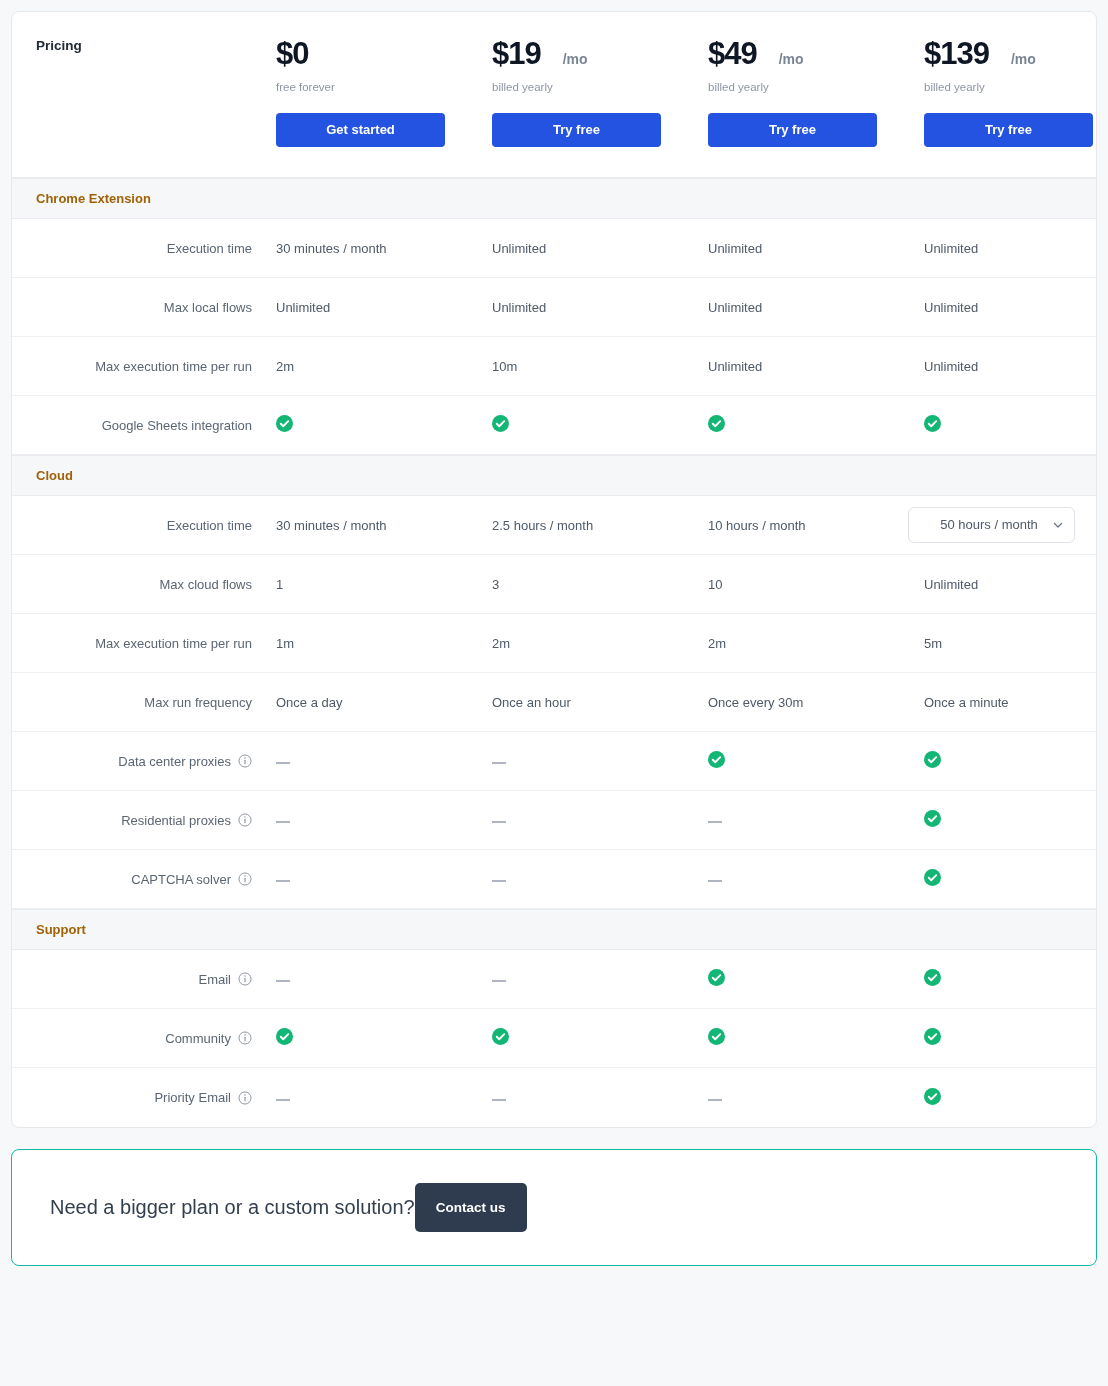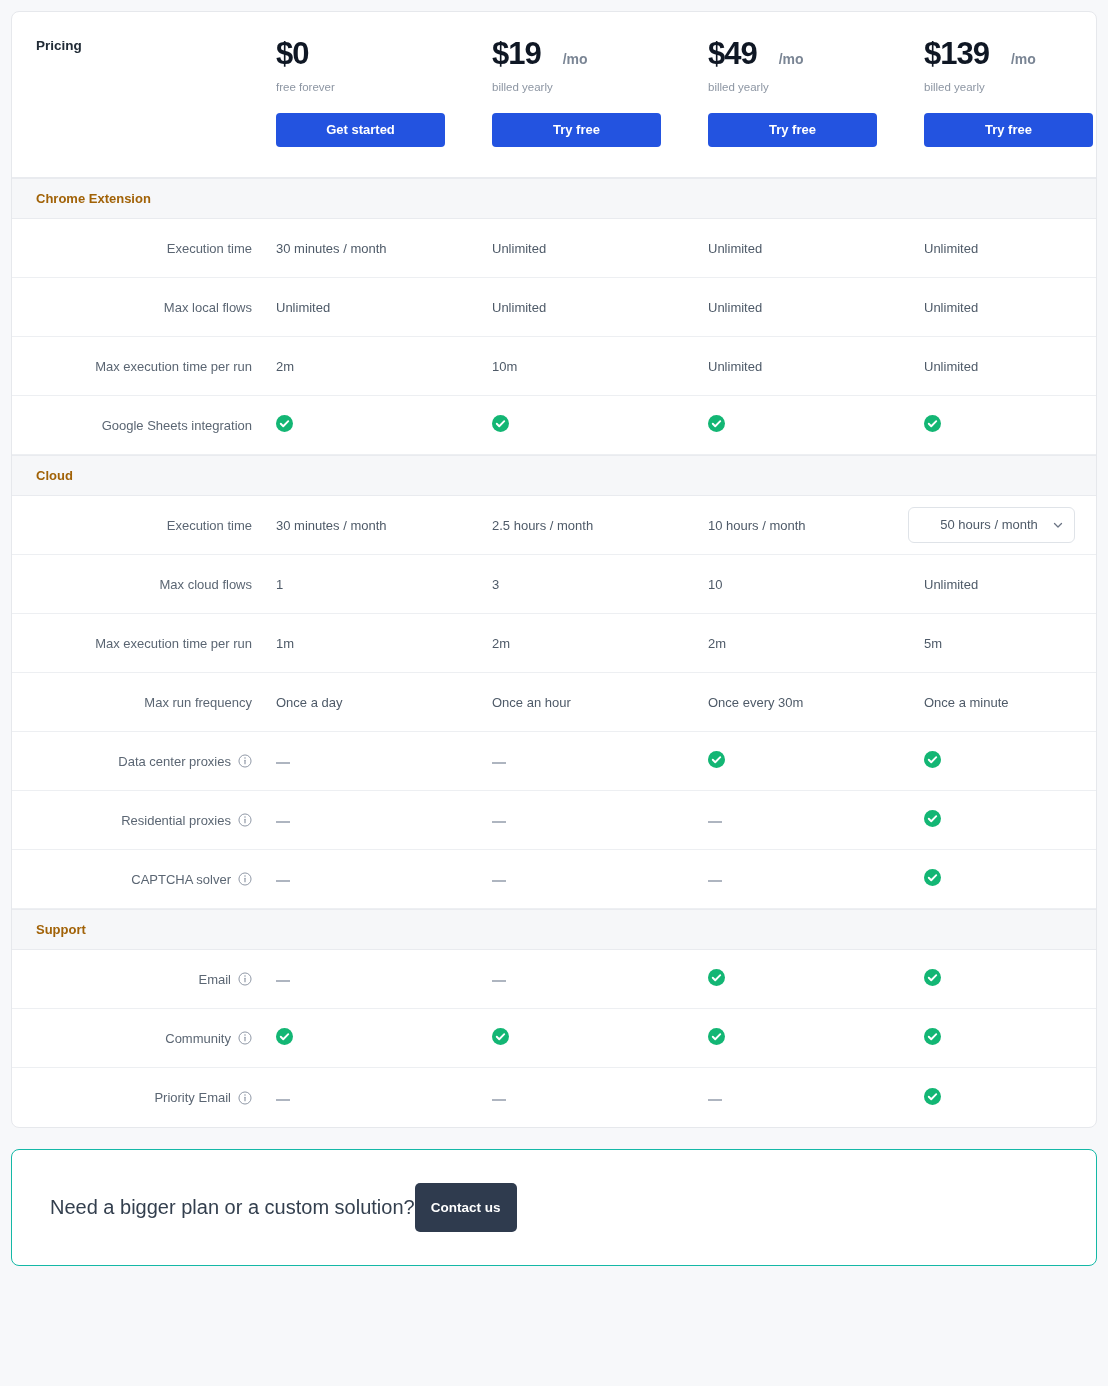--- a/index.html
+++ b/index.html
@@ -130,21 +130,21 @@
     padding: 0 34px 0 38px;
   }
   .footer-title { font-size: 20px; color: #333f4e; font-weight: 400; }
   .contact-btn {
     background: #2f3b4e;
     color: #ffffff;
     font-size: 13.5px;
     font-weight: 700;
     border: none;
     border-radius: 5px;
-    width: 102px;
+    width: 112px;
     height: 49px;
     cursor: pointer;
     font-family: "Liberation Sans", sans-serif;
   }
 </style>
 </head>
 <body>
 
 <div class="card">
 

